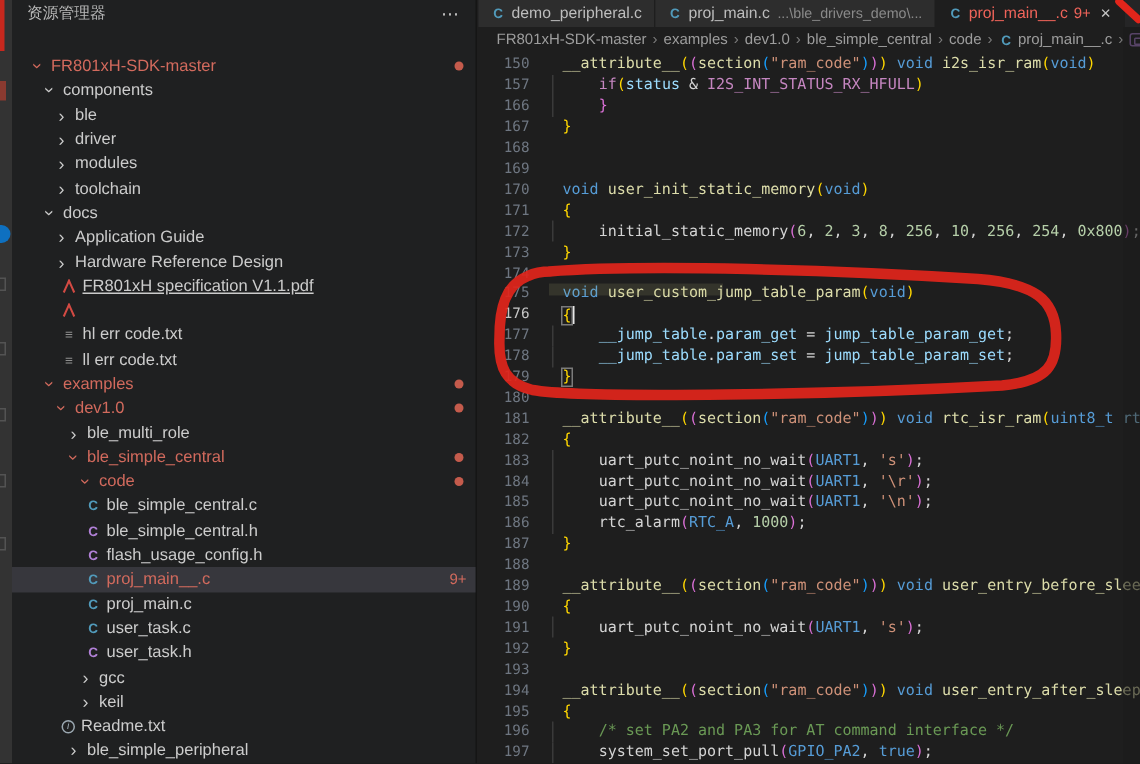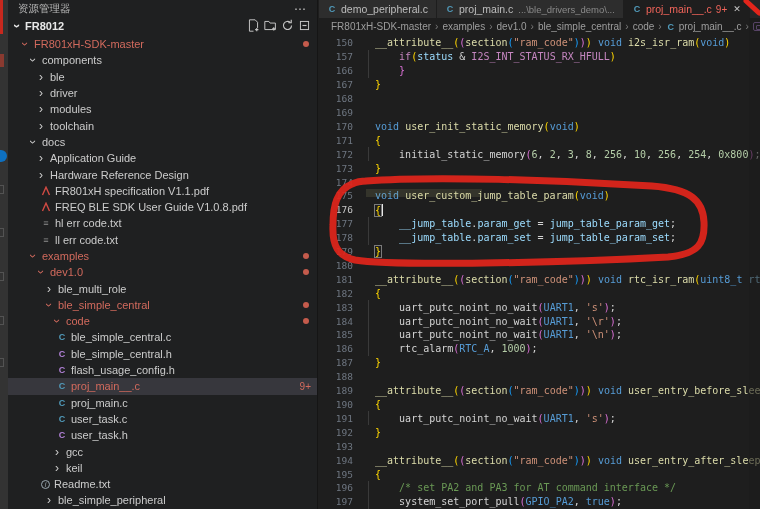--- a/index.html
+++ b/index.html
@@ -93,43 +93,20 @@
     <div class="act-ghost" style="top:316px"></div>
     <div class="act-ghost" style="top:358px"></div>
   </div>
 
   <div class="sidebar">
     <div class="sb-title">
       <span>资源管理器</span>
       <span class="grow"></span>
       <span class="more">⋯</span>
     </div>
-    <div class="sb-header">
-      <span class="chev down">›</span>
-      <span style="margin-left:3px">FR8012</span>
-      <span class="hdr-icons">
-        <svg viewBox="0 0 16 16">
-            <path d="M3 1h7l3 3v7" fill="none" stroke="#c5c5c5" stroke-width="1.2"></path>
-            <path d="M3 1v14h5" fill="none" stroke="#c5c5c5" stroke-width="1.2"></path>
-            <path d="M12 11v4M10 13h4" stroke="#c5c5c5" stroke-width="1.4"></path>
-          </svg>
-        <svg viewBox="0 0 16 16">
-            <path d="M1 3h5l1.5 2H14v8H1z" fill="none" stroke="#c5c5c5" stroke-width="1.2"></path>
-            <path d="M12 10v4M10 12h4" stroke="#c5c5c5" stroke-width="1.4"></path>
-          </svg>
-        <svg viewBox="0 0 16 16">
-            <path d="M13 8a5 5 0 1 1-1.6-3.7" fill="none" stroke="#c5c5c5" stroke-width="1.4"></path>
-            <path d="M12.6 1v3.6H9" fill="none" stroke="#c5c5c5" stroke-width="1.4"></path>
-          </svg>
-        <svg viewBox="0 0 16 16">
-            <rect x="3" y="3" width="10" height="10" fill="none" stroke="#c5c5c5" stroke-width="1.2"></rect>
-            <path d="M5.5 8h5" stroke="#c5c5c5" stroke-width="1.4"></path>
-          </svg>
-      </span>
-    </div>
     <div class="tree">
         <div class="trow err" style="padding-left: 12px;">
           <span class="chev down">›</span>
           <span class="lbl">FR801xH-SDK-master</span>
           <span class="dot"></span>
         </div>
         <div class="trow" style="padding-left: 20px;">
           <span class="chev down">›</span>
           <span class="lbl">components</span>
         </div>
@@ -153,32 +130,31 @@
           <span class="chev down">›</span>
           <span class="lbl">docs</span>
         </div>
         <div class="trow" style="padding-left: 28px;">
           <span class="chev">›</span>
           <span class="lbl">Application Guide</span>
         </div>
         <div class="trow" style="padding-left: 28px;">
           <span class="chev">›</span>
           <span class="lbl">Hardware Reference Design</span>
+        </div>
+        <div class="trow" style="padding-left: 33px; text-decoration: underline;">
+          <svg viewBox="0 0 10 10" style="width:10px;height:10px;flex:none">
+            <path d="M1.5 9 C3 5.5 4.2 3 5 1.2 C5.8 3 7 5.5 8.5 9" fill="none" stroke="#d24a43" stroke-width="1.4"></path>
+          </svg>
+          <span class="lbl">FR801xH specification V1.1.pdf</span>
         </div>
         <div class="trow" style="padding-left: 33px;">
           <svg viewBox="0 0 10 10" style="width:10px;height:10px;flex:none">
             <path d="M1.5 9 C3 5.5 4.2 3 5 1.2 C5.8 3 7 5.5 8.5 9" fill="none" stroke="#d24a43" stroke-width="1.4"></path>
           </svg>
-          <span class="lbl">FR801xH specification V1.1.pdf</span>
-        </div>
-        <div class="trow" style="padding-left: 33px;">
-          <svg viewBox="0 0 10 10" style="width:10px;height:10px;flex:none">
-            <path d="M1.5 9 C3 5.5 4.2 3 5 1.2 C5.8 3 7 5.5 8.5 9" fill="none" stroke="#d24a43" stroke-width="1.4"></path>
-          </svg>
-          <span class="lbl">FREQ BLE SDK User Guide V1.0.8.pdf</span>
         </div>
         <div class="trow" style="padding-left: 33px;">
           <span class="txticon">≡</span>
           <span class="lbl">hl err code.txt</span>
         </div>
         <div class="trow" style="padding-left: 33px;">
           <span class="txticon">≡</span>
           <span class="lbl">ll err code.txt</span>
         </div>
         <div class="trow err" style="padding-left: 20px;">

